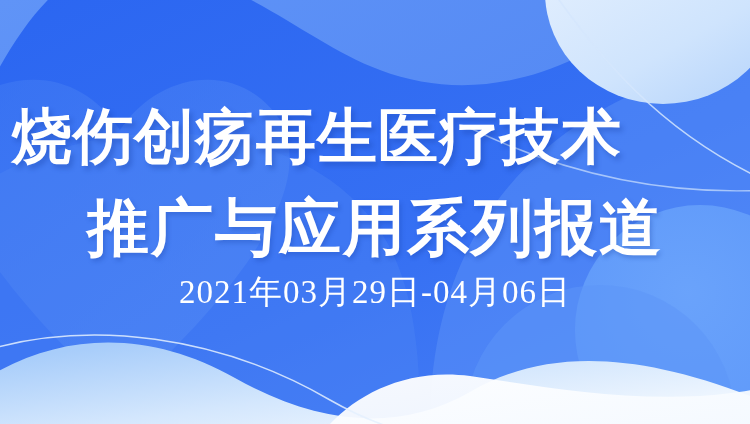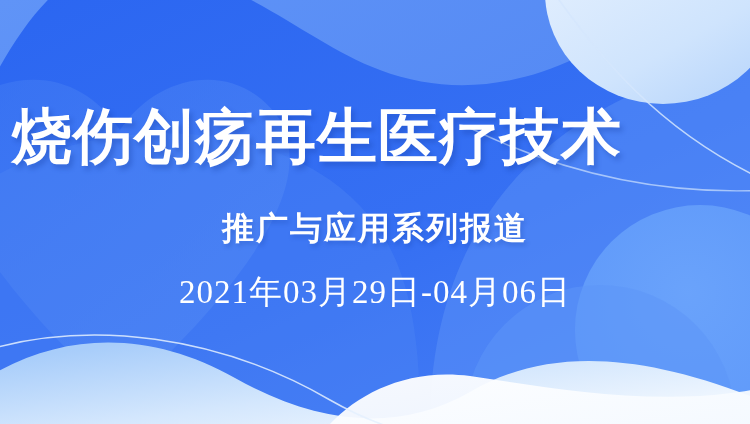--- a/index.html
+++ b/index.html
@@ -43,21 +43,21 @@
     white-space: nowrap;
     text-shadow: 3px 4px 5px rgba(20, 60, 160, 0.33);
     font-family: "DejaVu Sans", "Liberation Sans", sans-serif;
   }
   #subtitle {
     position: absolute;
     left: 0;
     top: 202px;
     width: 750px;
     text-align: center;
-    font-size: 32px;
+    font-size: 62px;
     line-height: 52px;
     font-weight: 700;
     color: #ffffff;
     letter-spacing: 2px;
     white-space: nowrap;
     text-shadow: 2px 3px 4px rgba(20, 60, 160, 0.28);
     font-family: "DejaVu Sans", "Liberation Sans", sans-serif;
   }
   #date-range {
     position: absolute;

